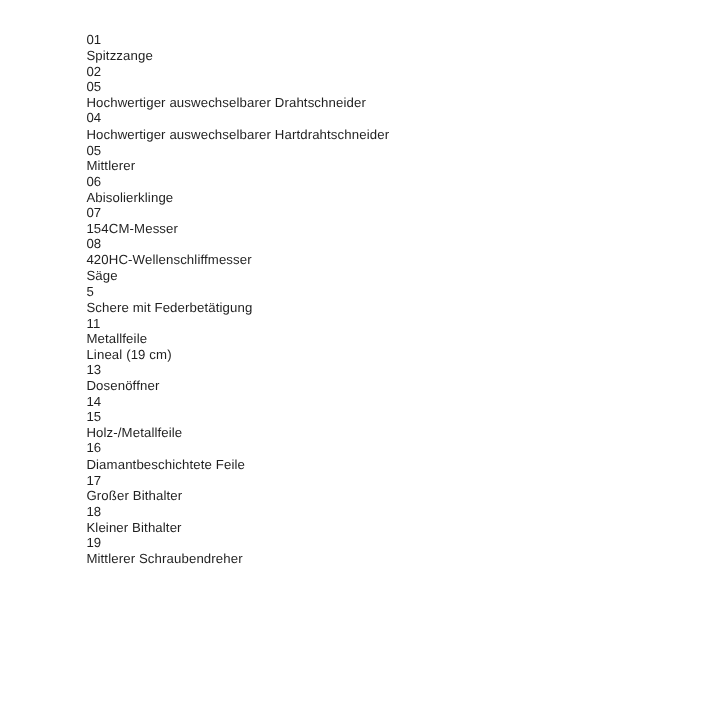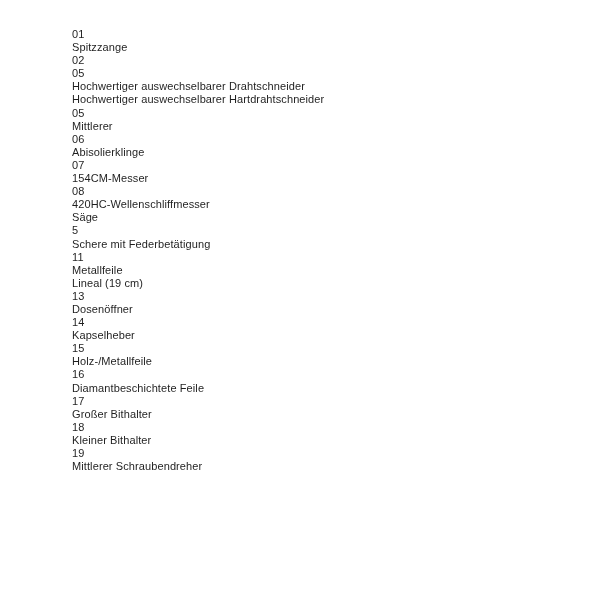--- a/index.html
+++ b/index.html
@@ -49,20 +49,21 @@
   <div>
     <div class="line-num">02</div>
   </div>
 
   <div>
     <div class="line-num">05</div>
     <div class="line-label">Hochwertiger auswechselbarer Drahtschneider</div>
   </div>
 
   <div>
+    <div class="line-num">04</div>
     <div class="line-label">Hochwertiger auswechselbarer Hartdrahtschneider</div>
   </div>
 
   <div>
     <div class="line-num">05</div>
     <div class="line-label">Mittlerer</div>
   </div>
 
   <div>
     <div class="line-num">06</div>
@@ -97,21 +98,20 @@
     <div class="line-label">Lineal (19 cm)</div>
   </div>
 
   <div>
     <div class="line-num">13</div>
     <div class="line-label">Dosenöffner</div>
   </div>
 
   <div>
     <div class="line-num">14</div>
-    <div class="line-label">Kapselheber</div>
   </div>
 
   <div>
     <div class="line-num">15</div>
     <div class="line-label">Holz-/Metallfeile</div>
   </div>
 
   <div>
     <div class="line-num">16</div>
     <div class="line-label">Diamantbeschichtete Feile</div>

